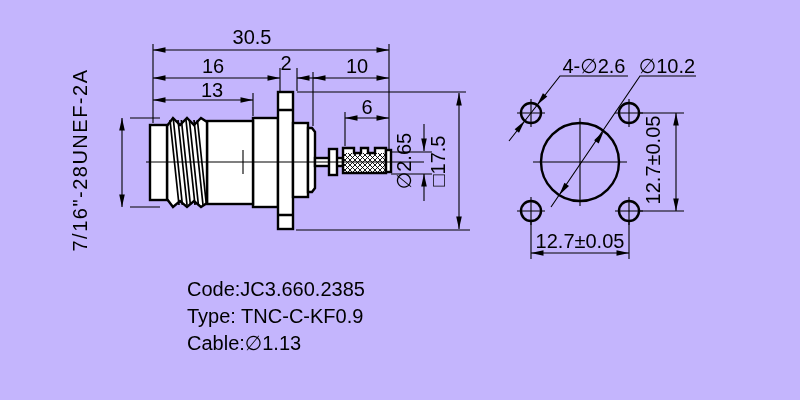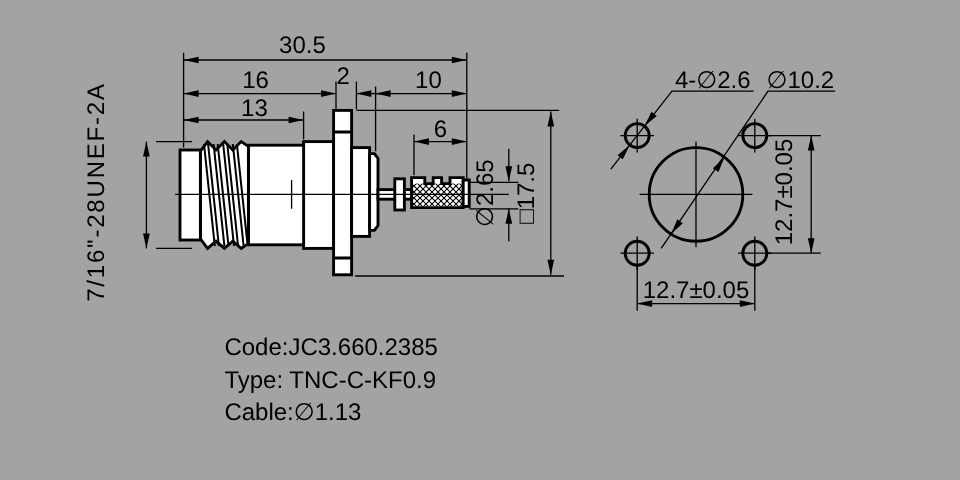--- a/index.html
+++ b/index.html
@@ -1,16 +1,16 @@
 <!DOCTYPE html>
 <html><head>
 <meta charset="utf-8">
 <style>
   html,body{margin:0;padding:0;background:#fff;width:800px;height:400px;overflow:hidden}
-  .stage{position:relative;width:800px;height:400px;background:#a3a3a3}
+  .stage{position:relative;width:800px;height:400px;background:#c4b5fd}
   svg{display:block}
   .outline{fill:#ffffff;stroke:#000;stroke-width:2.4;stroke-linejoin:miter}
   .thick{fill:none;stroke:#000;stroke-width:2.4}
   .thin{fill:none;stroke:#000;stroke-width:1.1}
   .hatch{fill:none;stroke:#000;stroke-width:1.7}
   .dim{fill:none;stroke:#000;stroke-width:1.1;marker-start:url(#as);marker-end:url(#ae)}
   .dima{fill:none;stroke:#000;stroke-width:1.1;marker-end:url(#ae)}
   .arr{fill:#000;stroke:none}
   text{font-family:"Liberation Sans","DejaVu Sans",sans-serif;font-size:20px;fill:#000}
   .dimtxt{text-anchor:middle}

